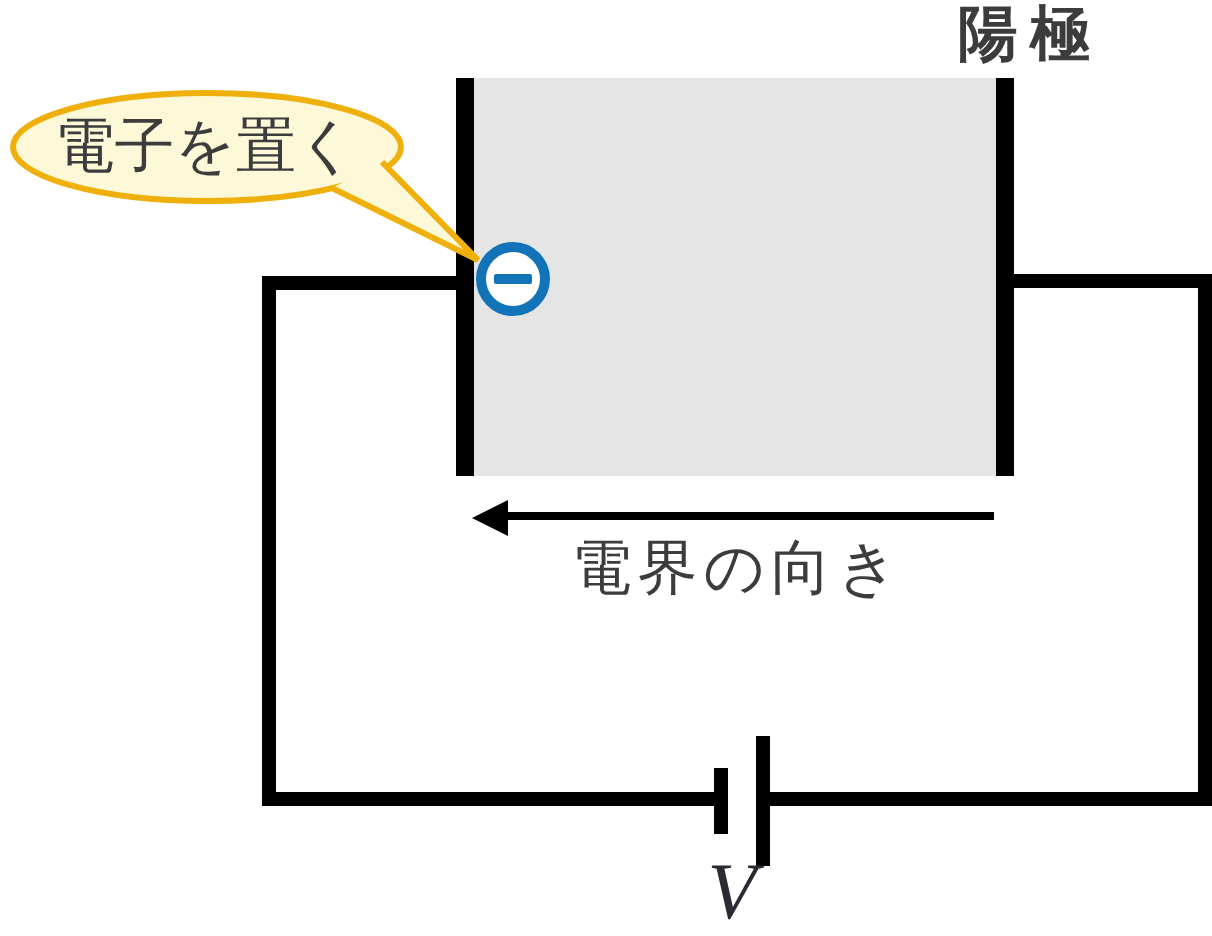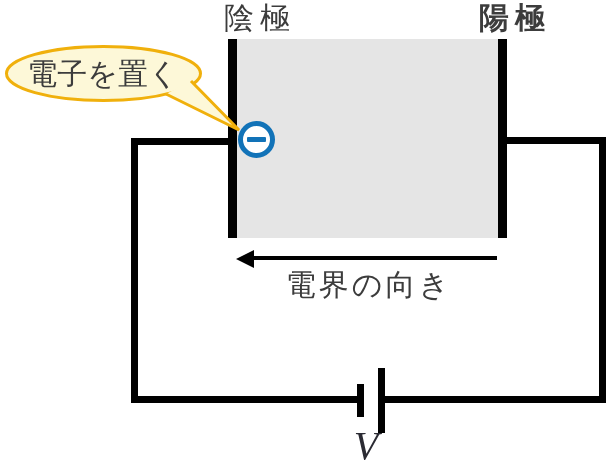--- a/index.html
+++ b/index.html
@@ -112,21 +112,20 @@
     width: 19px; height: 5.5px;
     background: #1273b8;
     border-radius: 1px;
   }
 </style>
 </head>
 <body>
 
 <div id="canvas">
 
-  <div class="abs electrode-label" id="cathode-label">陰極</div>
   <div class="abs electrode-label" id="anode-label">陽極</div>
 
   <div class="abs" id="field-region"></div>
   <div class="abs electrode" id="cathode-electrode"></div>
   <div class="abs electrode" id="anode-electrode"></div>
 
   <div class="abs wire" id="wire-left-horizontal"></div>
   <div class="abs wire" id="wire-left-vertical"></div>
   <div class="abs wire" id="wire-bottom-left"></div>
   <div class="abs wire" id="wire-bottom-right"></div>

